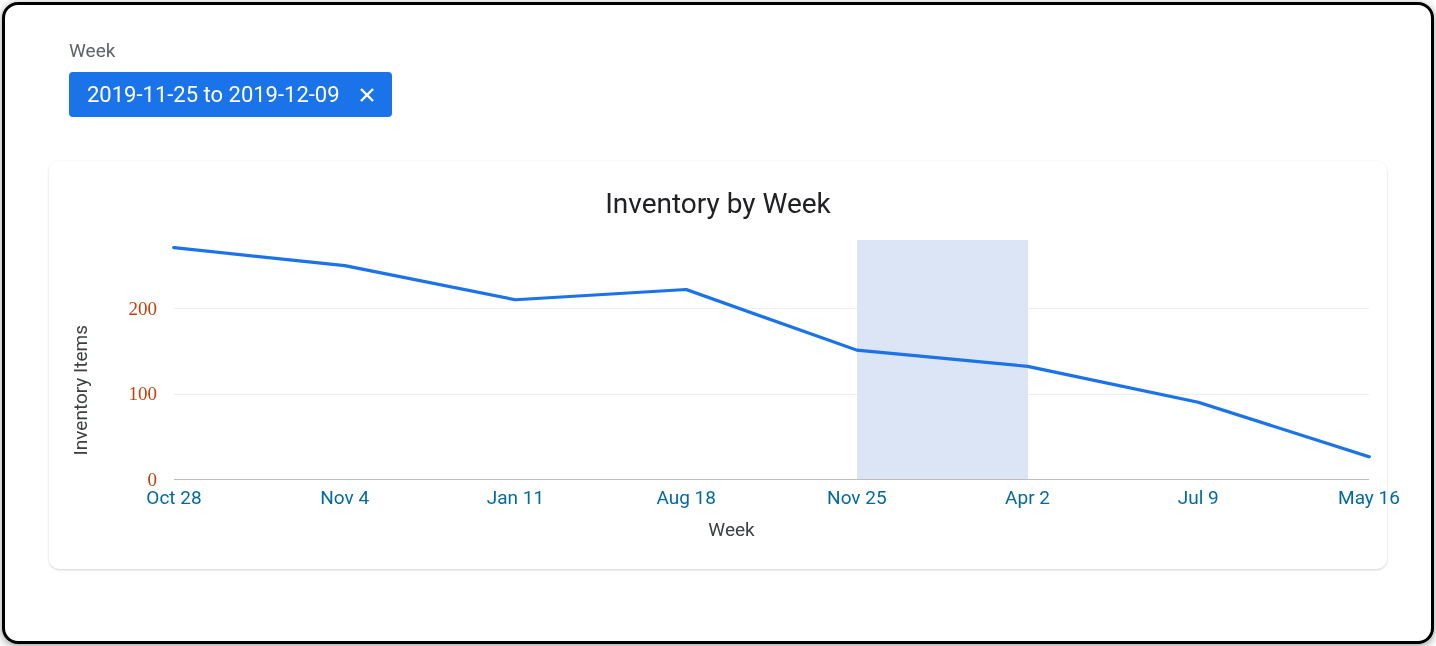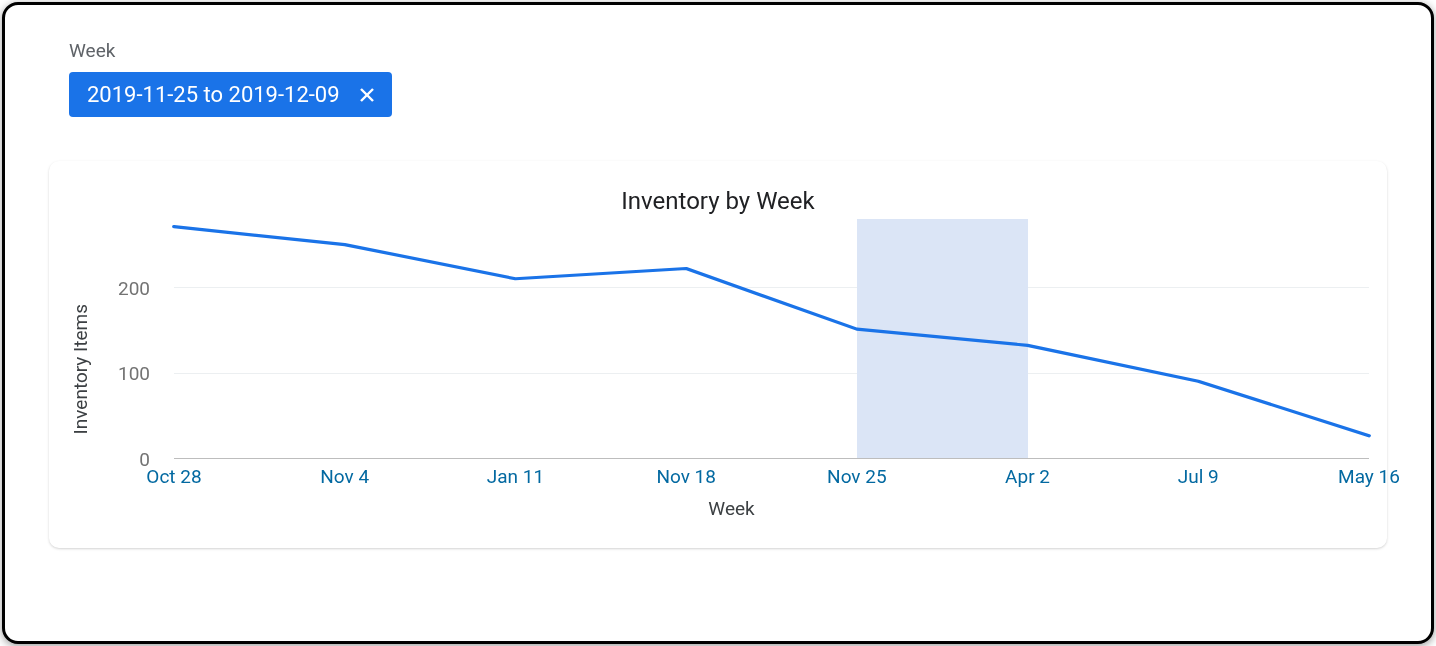--- a/index.html
+++ b/index.html
@@ -50,23 +50,23 @@
     .chip .close svg { stroke: #fff; stroke-width: 2.4; }
     .card {
       margin-top: 44px;
       border-radius: 10px;
       box-shadow: 0 1px 3px rgba(0,0,0,0.12), 0 1px 2px rgba(0,0,0,0.06);
       background: #fff;
       padding: 18px 18px 28px;
     }
     .chart-title {
       text-align: center;
-      font-size: 24px;
+      font-size: 28px;
       color: #202124;
-      margin: 8px 0 4px;
+      margin: 8px 0 20px;
       font-weight: 400;
     }
     .chart-wrap {
       display: flex;
       align-items: stretch;
       margin-top: 4px;
     }
     .ylabel {
       writing-mode: vertical-rl;
       transform: rotate(180deg);
@@ -81,24 +81,25 @@
       position: relative;
       height: 240px;
       display: flex;
     }
     .yaxis {
       width: 80px;
       position: relative;
     }
     .ytick {
       position: absolute;
-      right: 24px;
+      right: 17px;
       transform: translateY(50%);
       font-size: 19px;
-      color: #737373;
+      color: #c2410c;
+      font-family: Liberation Serif, serif;
     }
     .plot {
       flex: 1;
       position: relative;
       border-bottom: 1px solid #bdbdbd;
     }
     .grid {
       position: absolute;
       left: 0; right: 0;
       border-top: 1px solid #eceff1;
@@ -163,21 +164,21 @@
             <div class="highlight" id="highlight" style="left: 57.1429%; width: 14.2857%;"></div>
             <svg class="line" viewBox="0 0 1000 240" preserveAspectRatio="none">
               <path id="linepath" d="M0.0,7.7 L142.9,25.7 L285.7,60.0 L428.6,49.7 L571.4,110.6 L714.3,126.9 L857.1,162.9 L1000.0,217.7 "></path>
             </svg>
           </div>
         </div>
         <div class="xaxis" id="xaxis">
             <div class="xtick" style="left: 0%;">Oct 28</div>
             <div class="xtick" style="left: 14.2857%;">Nov 4</div>
             <div class="xtick" style="left: 28.5714%;">Jan 11</div>
-            <div class="xtick" style="left: 42.8571%;">Nov 18</div>
+            <div class="xtick" style="left: 42.8571%;">Aug 18</div>
             <div class="xtick" style="left: 57.1429%;">Nov 25</div>
             <div class="xtick" style="left: 71.4286%;">Apr 2</div>
             <div class="xtick" style="left: 85.7143%;">Jul 9</div>
             <div class="xtick" style="left: 100%;">May 16</div>
           </div>
         <div class="xlabel">Week</div>
       </div>
     </div>
   </div>
 </div>

